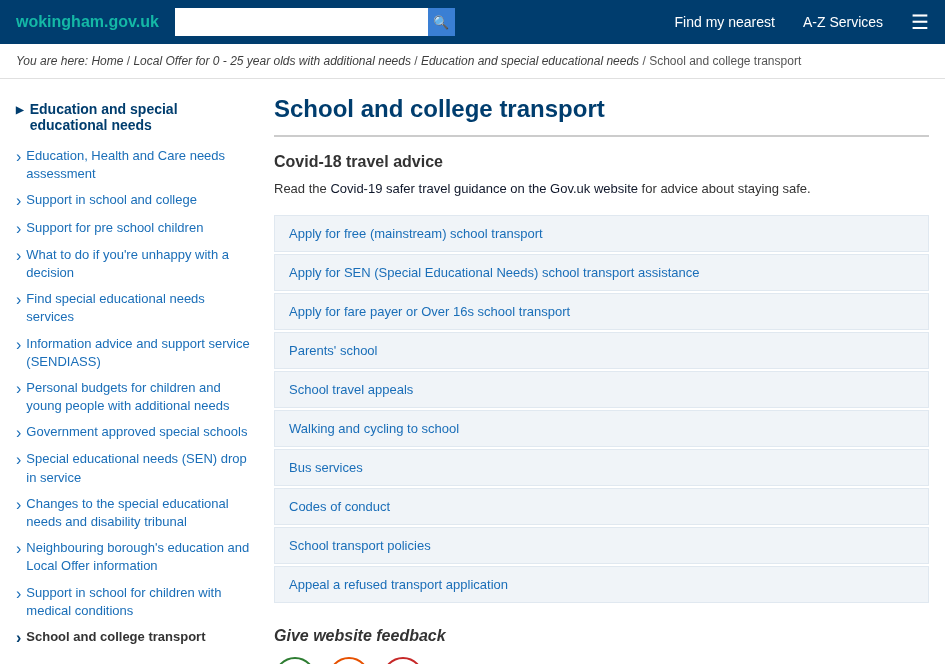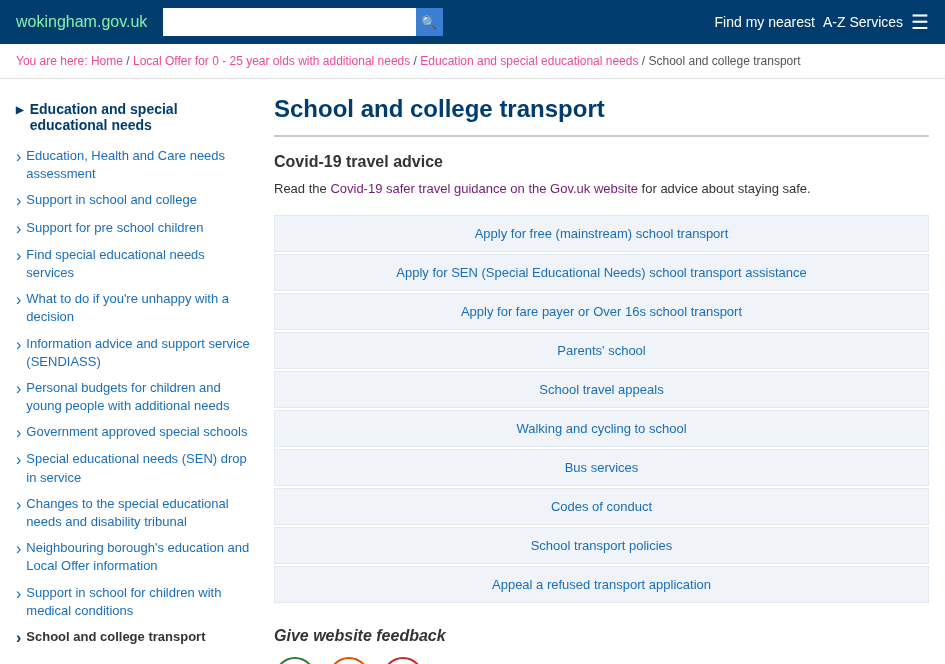--- a/index.html
+++ b/index.html
@@ -7,22 +7,22 @@
 
     
     .header {
       background: #003d6e;
       display: flex;
       align-items: center;
       padding: 0 16px;
       height: 44px;
     }
     .header-logo {
-      color: #86efac;
-      font-weight: normal;
+      color: #14b8a6;
+      font-weight: bold;
       font-size: 16px;
       text-decoration: none;
       margin-right: 16px;
     }
     .header-search {
       display: flex;
       align-items: center;
       flex: 1;
       max-width: 280px;
     }
@@ -39,43 +39,44 @@
       color: #fff;
       height: 28px;
       width: 30px;
       cursor: pointer;
       font-size: 13px;
     }
     .header-nav {
       margin-left: auto;
       display: flex;
       align-items: center;
-      gap: 8px;
+      gap: 28px;
     }
     .header-nav a {
       color: #fff;
       text-decoration: none;
       font-size: 14px;
     }
     .header-nav .menu-icon {
       color: #fff;
       font-size: 20px;
       cursor: pointer;
     }
 
     
     .breadcrumb {
       padding: 10px 16px;
       font-size: 12px;
       color: #555;
       border-bottom: 1px solid #e0e0e0;
     }
     .breadcrumb a {
-      color: #ec4899;
-      text-decoration: none;
+      color: #404040;
+      text-decoration: none;
+      font-style: italic;
     }
     .breadcrumb span { color: #555; }
 
     
     .layout {
       display: flex;
       padding: 16px;
       gap: 20px;
       max-width: 945px;
     }
@@ -151,41 +152,40 @@
       font-size: 16px;
       font-weight: bold;
       margin-bottom: 8px;
     }
     .covid-section p {
       font-size: 13px;
       margin-bottom: 16px;
       line-height: 1.5;
     }
     .covid-section p a {
-      color: #701a75;
+      color: #0f172a;
       text-decoration: none;
     }
 
     
     .link-list {
       list-style: none;
       margin-bottom: 24px;
     }
     .link-list li {
       background: #f0f4f8;
       border: 1px solid #e0e8f0;
       margin-bottom: 2px;
     }
     .link-list li a {
       display: block;
       padding: 10px 14px;
       color: #1a6eb8;
       text-decoration: none;
       font-size: 13px;
-      text-align: center;
     }
 
     
     .feedback-section h3 {
       font-size: 16px;
       font-weight: bold;
       margin-bottom: 12px;
       font-style: italic;
     }
     .feedback-icons {
@@ -252,24 +252,24 @@
       <li>
         <a href="#">Education, Health and Care needs assessment</a>
       </li>
       <li>
         <a href="#">Support in school and college</a>
       </li>
       <li>
         <a href="#">Support for pre school children</a>
       </li>
       <li>
+        <a href="#">What to do if you're unhappy with a decision</a>
+      </li>
+      <li>
         <a href="#">Find special educational needs services</a>
-      </li>
-      <li>
-        <a href="#">What to do if you're unhappy with a decision</a>
       </li>
       <li>
         <a href="#">Information advice and support service (SENDIASS)</a>
       </li>
       <li>
         <a href="#">Personal budgets for children and young people with additional needs</a>
       </li>
       <li>
         <a href="#">Government approved special schools</a>
       </li>
@@ -288,21 +288,21 @@
       <li class="active">
         <a href="#">School and college transport</a>
       </li>
     </ul>
   </aside>
 
   <main class="main">
     <h1 class="page-title">School and college transport</h1>
 
     <div class="covid-section">
-      <h2>Covid-19 travel advice</h2>
+      <h2>Covid-18 travel advice</h2>
       <p>
         <span>Read the </span><a href="#">Covid-19 safer travel guidance on the Gov.uk website</a><span> for advice about staying safe.</span>
       </p>
     </div>
 
     <ul class="link-list">
       <li>
           <a href="#">Apply for free (mainstream) school transport</a>
         </li>
       <li>

